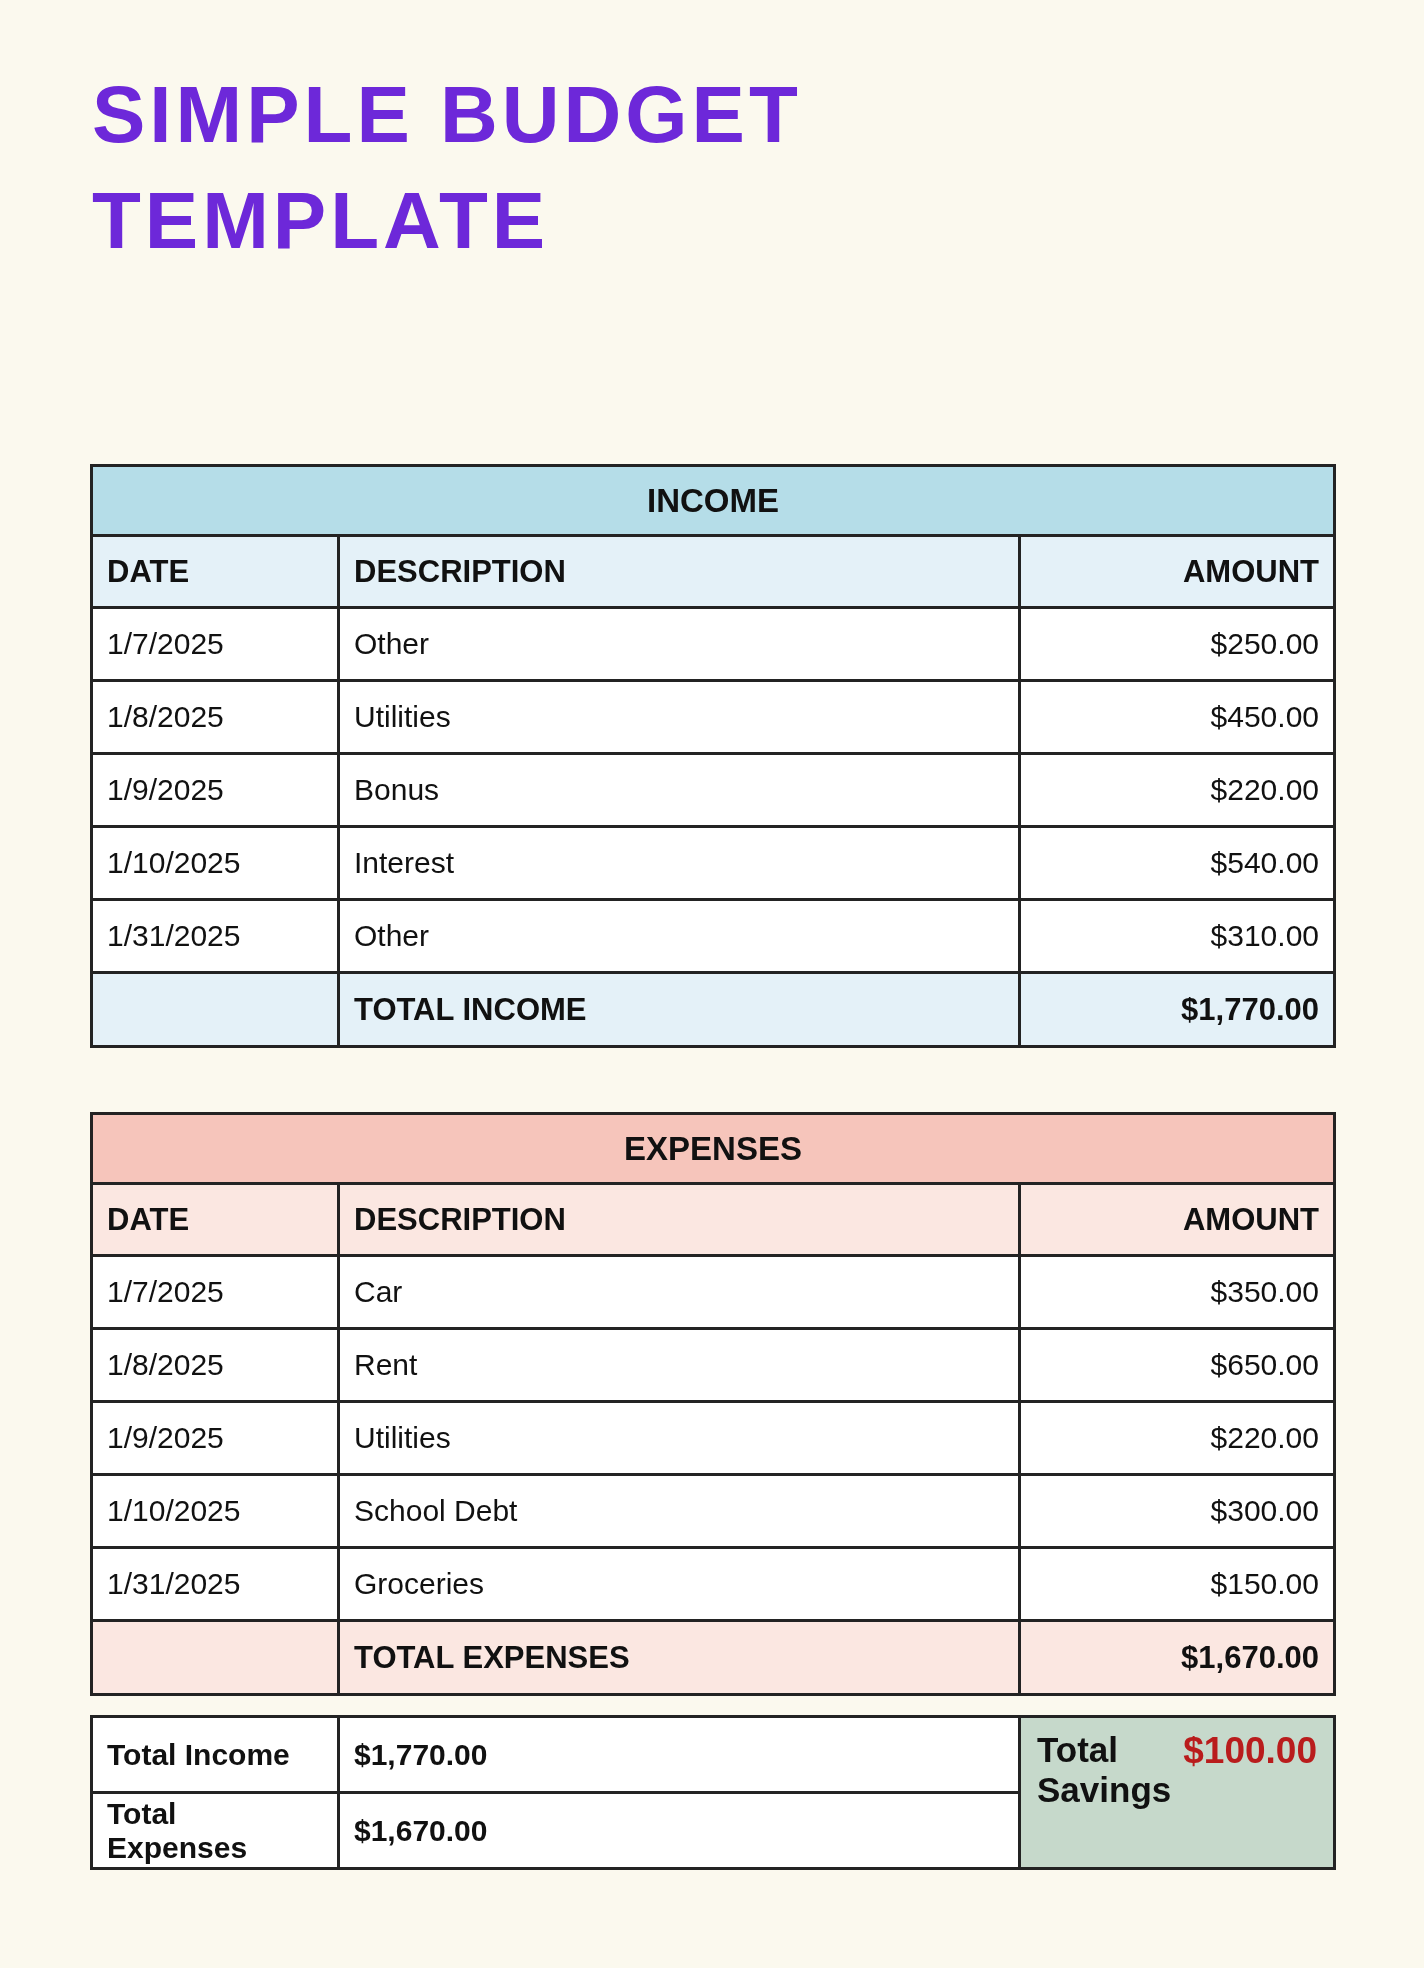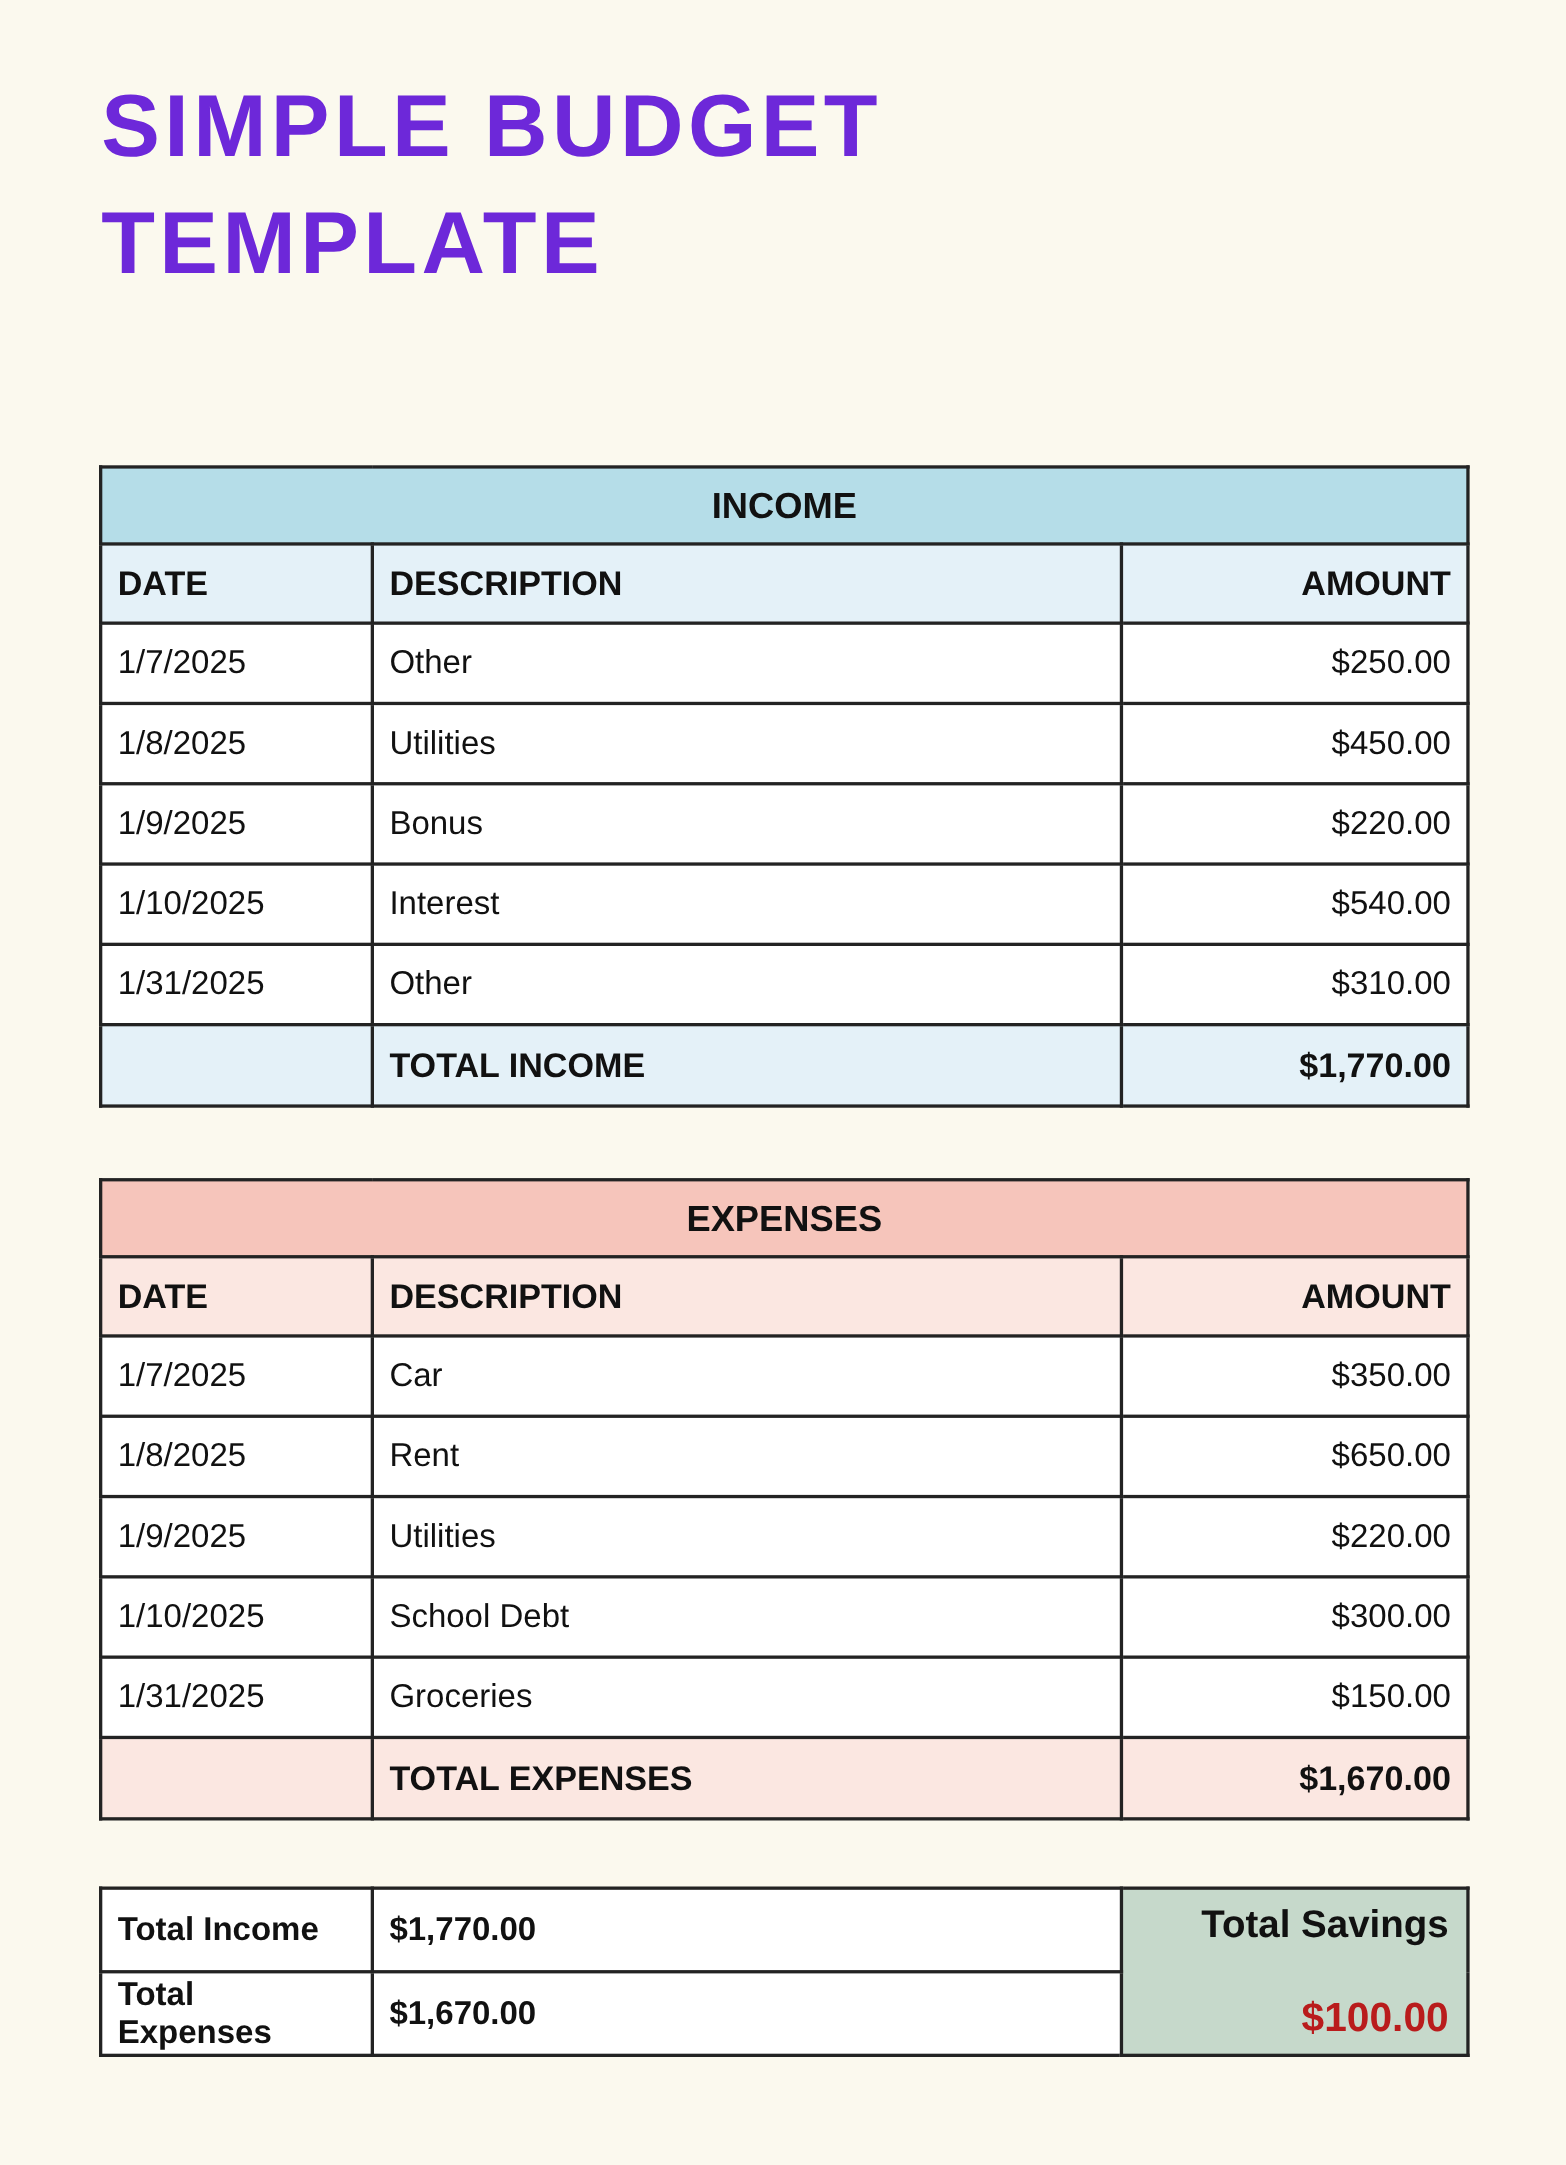--- a/index.html
+++ b/index.html
@@ -28,21 +28,21 @@
   .meta-table td {
     border:3px solid #232323;
     height:64px; text-align:center;
     font-size:31px; background:#ffffff;
   }
   .meta-table td.meta-head { background:#c6d9cb; font-weight:700; }
 
   
   .data-table {
     position:absolute; left:90px; width:1243px;
-    border-collapse:collapse; table-layout:fixed;
+    border-collapse:collapse; table-layout:fixed;margin-top:41px;
   }
   .data-table col.c-date { width:247px; }
   .data-table col.c-desc { width:681px; }
   .data-table col.c-amt  { width:315px; }
   .data-table td {
     border:3px solid #232323;
     font-size:30px; background:#ffffff;
     padding:0 14px; vertical-align:middle;
   }
   .data-table tr.title-row td {
@@ -73,22 +73,22 @@
   .summary col.c-amt  { width:315px; }
   .summary td {
     border:3px solid #232323; background:#ffffff;
     height:76px; font-size:30px; font-weight:700;
     padding:0 14px; vertical-align:middle;
   }
   .summary td.savings-cell {
     background:#c6d9cb; padding:12px 16px; vertical-align:top;
   }
   .savings-inner {
-    display:flex; flex-direction:column; justify-content:space-between;
-    height:100%; text-align:right;
+    display:flex; flex-direction:row; justify-content:space-between;
+    height:100%; text-align:left;
   }
   .savings-label { font-size:35px; font-weight:700; color:#111; }
   .savings-value { font-size:37px; font-weight:700; color:#b91c1c; }
 </style>
 </head>
 <body>
 
 <div class="page">
 
   <div class="title-block">

